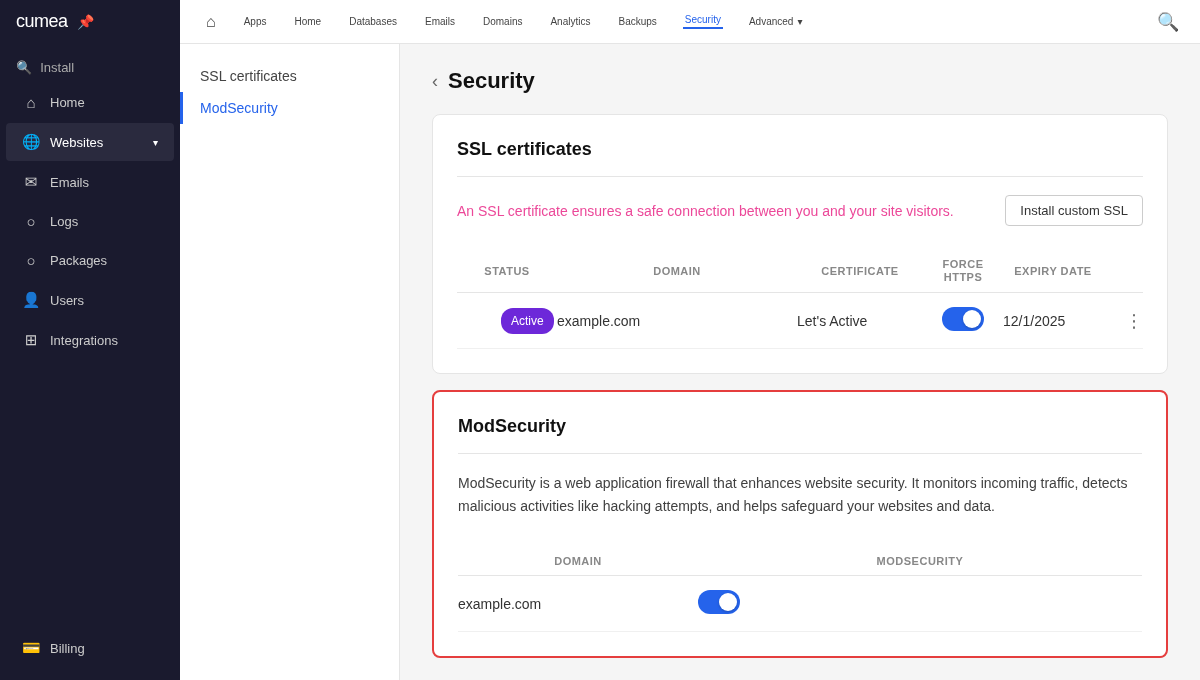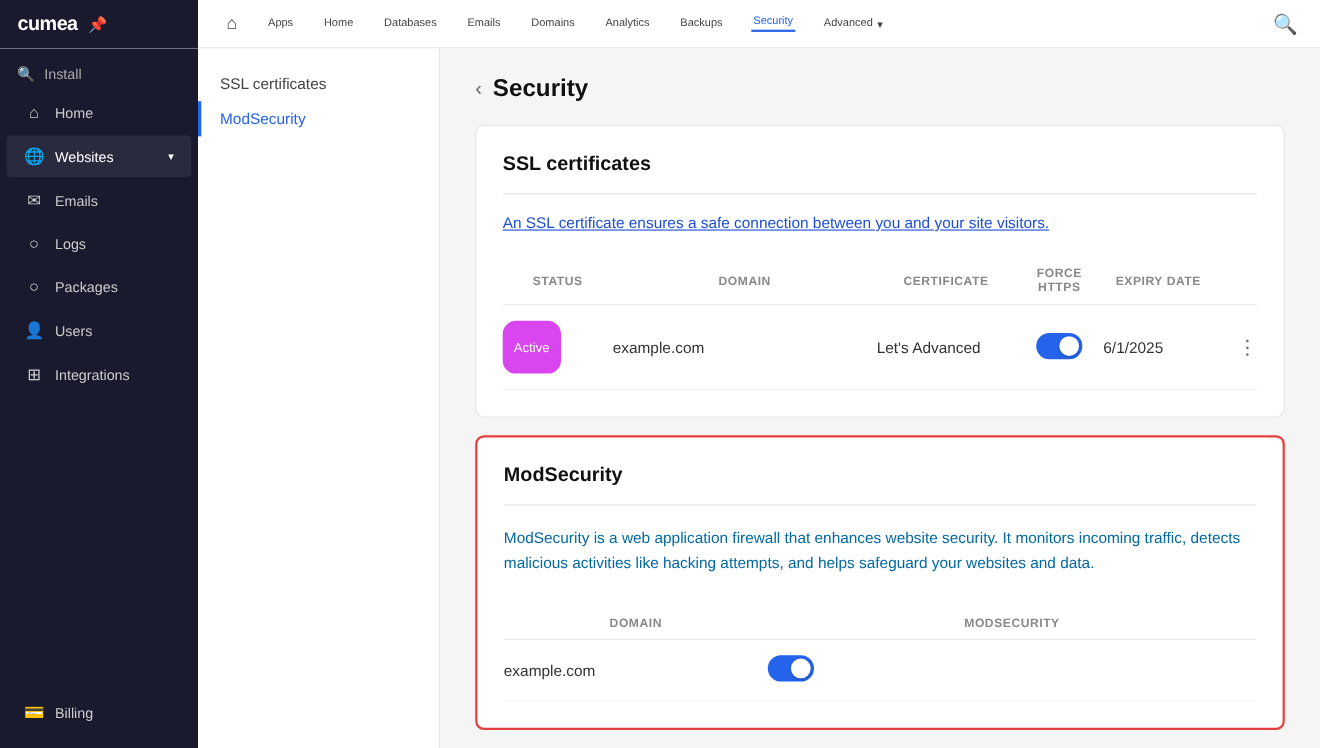--- a/index.html
+++ b/index.html
@@ -20,21 +20,21 @@
       width: 180px;
       background: #1a1a2e;
       height: 44px;
       display: flex;
       align-items: center;
       padding: 0 16px;
       gap: 10px;
       flex-shrink: 0;
       margin-left: -20px;
     }
-    .logo-text { color: #fff; font-size: 18px; font-weight: 700; letter-spacing: -0.5px; }
+    .logo-text { color: #fff; font-size: 18px; font-weight: 400; letter-spacing: -0.5px; }
     .logo-pin { color: #ccc; font-size: 14px; }
     .nav-items { display: flex; align-items: center; gap: 24px; flex: 1; }
     .nav-item { font-size: 10px; color: #444; cursor: pointer; text-decoration: none; white-space: nowrap; padding: 0 2px; }
     .nav-item.active { color: #2563eb; border-bottom: 2px solid #2563eb; padding-bottom: 2px; }
     .nav-item.with-arrow { display: flex; gap: 4px; }
     .nav-home { font-size: 16px; }
     .nav-search { margin-left: auto; font-size: 18px; cursor: pointer; }
 
     
     .layout { display: flex; flex: 1; overflow: hidden; }
@@ -123,21 +123,21 @@
     }
     .card-title { font-size: 18px; font-weight: 600; color: #111; margin-bottom: 16px; }
 
     
     .ssl-desc-row {
       display: flex;
       align-items: center;
       justify-content: space-between;
       margin-bottom: 24px;
     }
-    .ssl-desc { font-size: 14px; color: #1d4ed8; text-decoration: underline; }
+    .ssl-desc { font-size: 14px; color: #ec4899; }
     .install-btn {
       border: 1px solid #ccc;
       background: #fff;
       padding: 7px 14px;
       border-radius: 4px;
       font-size: 13px;
       cursor: pointer;
       white-space: nowrap;
       color: #333;
     }
@@ -162,27 +162,28 @@
       vertical-align: middle;
     }
     .table .col-status { width: 100px; }
     .table .col-domain { width: 240px; }
     .table .col-cert { }
     .table .col-force { width: 80px; text-align: center; }
     .table .col-expiry { width: 100px; margin-left: 32px; }
     .table .col-actions { width: 40px; text-align: right; }
 
     .badge-active {
-      background: #d946ef;
+      background: #6d28d9;
       color: #fff;
-      padding: 17px 10px;
+      padding: 6px 10px;
       border-radius: 12px;
       font-size: 12px;
       font-weight: 500;
       display: inline-block;
+      margin-left: 44px;
     }
 
     
     .toggle {
       display: inline-flex;
       align-items: center;
       cursor: pointer;
     }
     .toggle-track {
       width: 42px;
@@ -199,21 +200,21 @@
       width: 18px;
       height: 18px;
       border-radius: 50%;
       background: #fff;
       box-shadow: 0 1px 3px rgba(0,0,0,0.2);
     }
 
     .more-icon { font-size: 18px; color: #666; cursor: pointer; }
 
     
-    .modsec-desc { font-size: 14px; color: #0369a1; line-height: 1.6; margin-bottom: 12px; }
+    .modsec-desc { font-size: 14px; color: #404040; line-height: 1.6; margin-bottom: 12px; }
 
     .col-force-label { line-height: 1.2; }
 
     .divider { border: none; border-top: 1px solid #e5e5e5; margin: 0; }
   </style>
 </head>
 <body>
 
 <div class="top-nav">
   <div class="top-nav-logo">
@@ -296,49 +297,50 @@
       <span class="page-back">‹</span>
       <h1 class="page-title">Security</h1>
     </div>
 
     <div class="card">
       <div class="card-title">SSL certificates</div>
       <hr class="divider">
       <br>
       <div class="ssl-desc-row">
         <span class="ssl-desc">An SSL certificate ensures a safe connection between you and your site visitors.</span>
+        <button class="install-btn">Install custom SSL</button>
       </div>
       <table class="table">
         <thead>
           <tr>
             <th class="col-status">STATUS</th>
             <th class="col-domain">DOMAIN</th>
             <th class="col-cert">CERTIFICATE</th>
             <th class="col-force">
               <span class="col-force-label">FORCE HTTPS</span>
             </th>
             <th class="col-expiry">EXPIRY DATE</th>
             <th class="col-actions"></th>
           </tr>
         </thead>
         <tbody>
           <tr>
             <td class="col-status">
               <span class="badge-active">Active</span>
             </td>
             <td class="col-domain">example.com</td>
-            <td class="col-cert">Let's Advanced</td>
+            <td class="col-cert">Let's Active</td>
             <td class="col-force">
               <div class="toggle">
                 <div class="toggle-track">
                   <div class="toggle-thumb"></div>
                 </div>
               </div>
             </td>
-            <td class="col-expiry">6/1/2025</td>
+            <td class="col-expiry">12/1/2025</td>
             <td class="col-actions">
               <span class="more-icon">⋮</span>
             </td>
           </tr>
         </tbody>
       </table>
     </div>
 
     <div class="card highlighted">
       <div class="card-title">ModSecurity</div>

